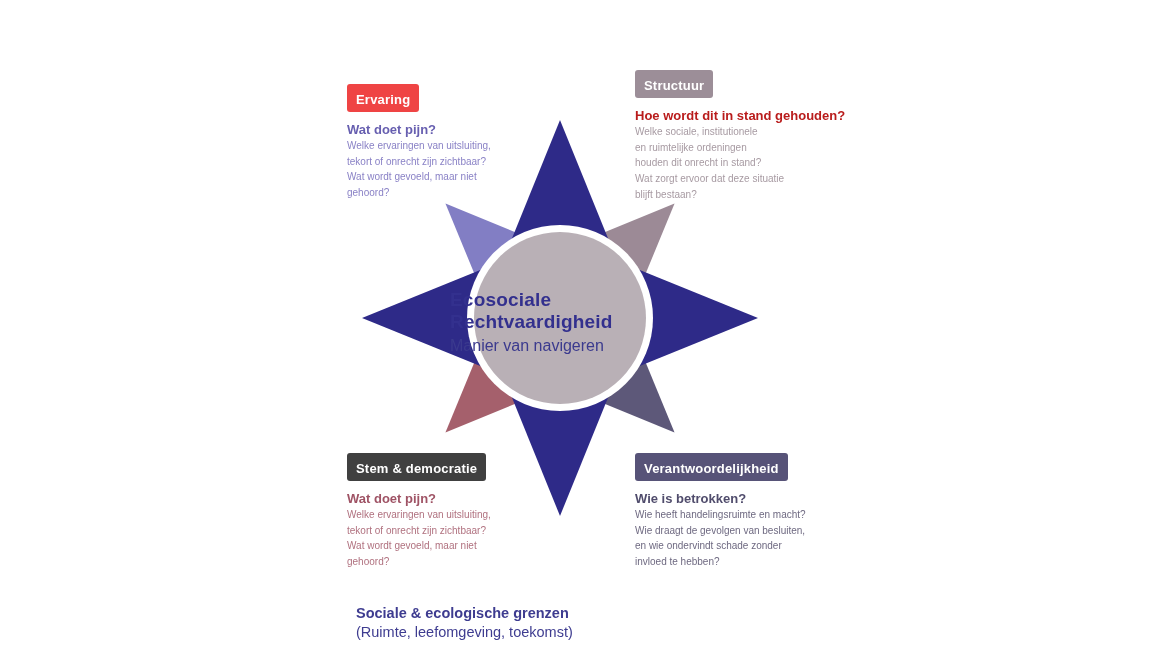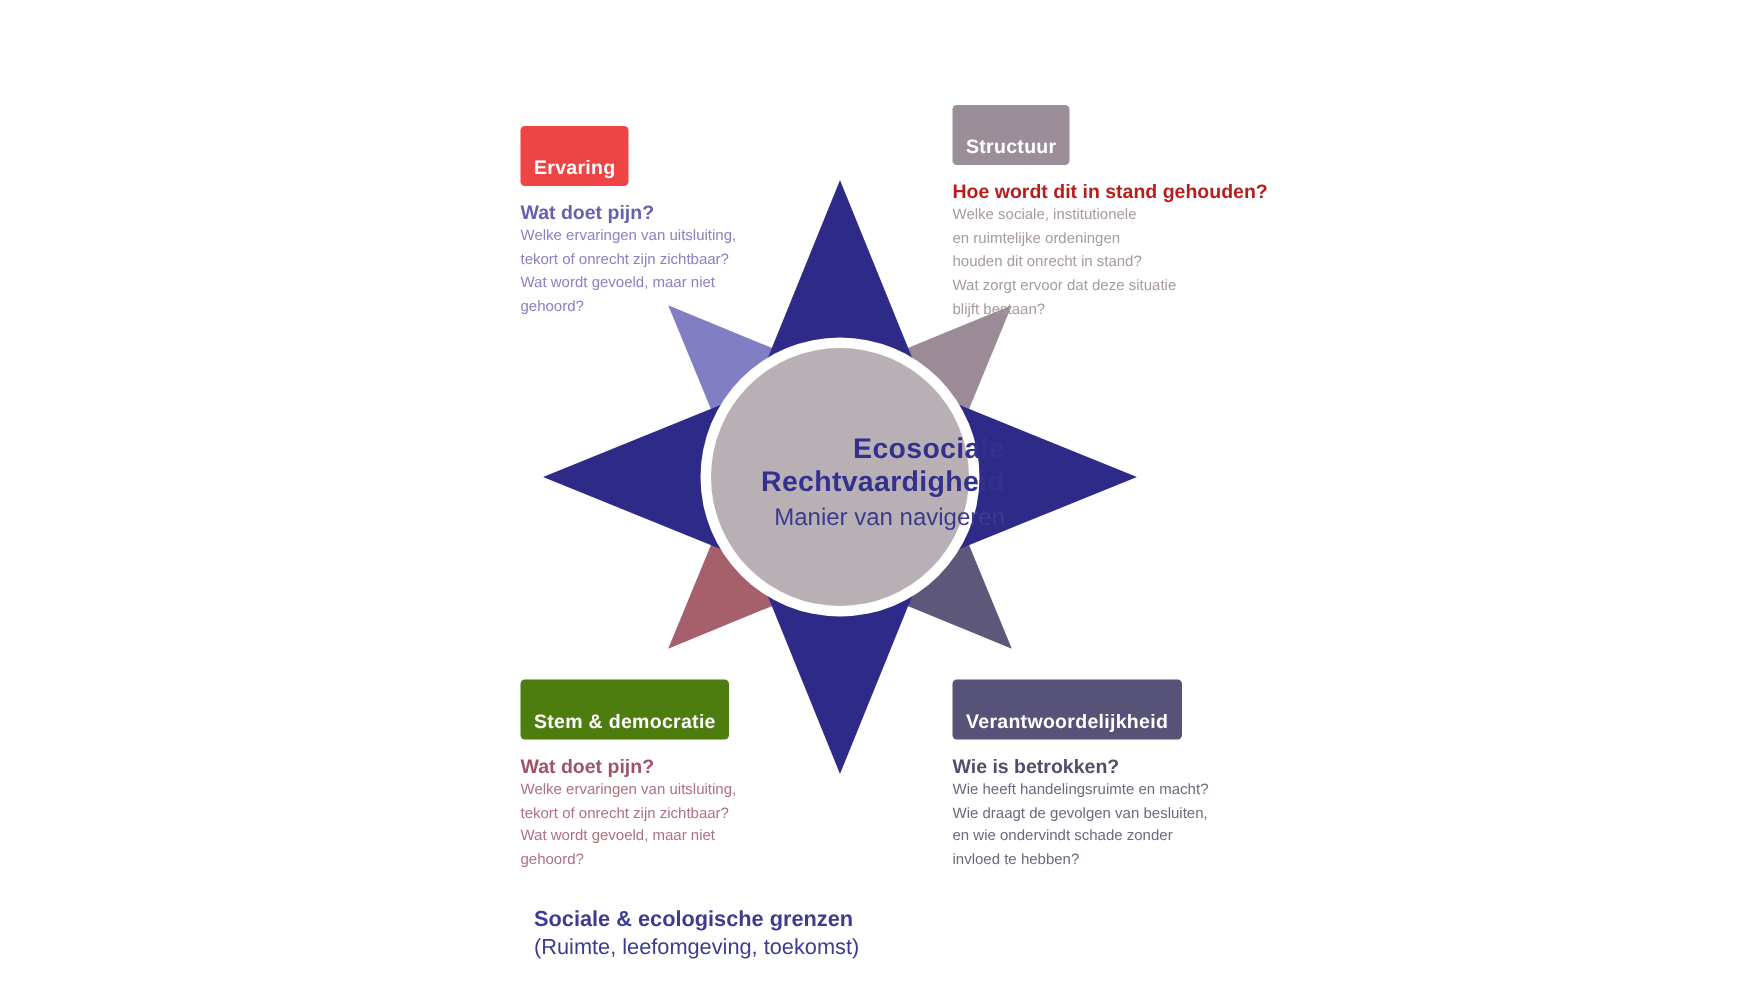--- a/index.html
+++ b/index.html
@@ -14,21 +14,21 @@
   .compass {
     position: absolute;
     left: 0; top: 0;
     width: 1175px; height: 662px;
   }
   .center-label {
     position: absolute;
     left: 450px;
     top: 289px;
     width: 220px;
-    text-align: right;
+    text-align: left;
     pointer-events: none;
   }
   .center-title {
     font-size: 19px;
     font-weight: bold;
     line-height: 22px;
     letter-spacing: 0.2px;
   }
   .center-subtitle {
     font-size: 16px;
@@ -41,21 +41,21 @@
   }
   .block.tl { left: 347px; top: 84px; }
   .block.tr { left: 635px; top: 70px; }
   .block.bl { left: 347px; top: 453px; }
   .block.br { left: 635px; top: 453px; }
   .badge {
     display: inline-block;
     color: #ffffff;
     font-size: 13px;
     font-weight: bold;
-    padding: 20px 9px 5px 9px;
+    padding: 8px 9px 5px 9px;
     border-radius: 3px;
     letter-spacing: 0.2px;
   }
   .question {
     font-size: 13px;
     font-weight: bold;
     line-height: 15.8px;
     margin: 10px 0 0 0;
   }
   .bodytext {
@@ -121,21 +121,21 @@
     <span class="badge" style="background-color: rgb(156, 142, 152);">Structuur</span>
     <p class="question" style="color: #b91c1c;">Hoe wordt dit in stand gehouden?</p>
     <p class="bodytext" style="color: rgb(167, 154, 162);">Welke sociale, institutionele
 en ruimtelijke ordeningen
 houden dit onrecht in stand?
 Wat zorgt ervoor dat deze situatie
 blijft bestaan?</p>
   </section>
 
   <section class="block bl">
-    <span class="badge" style="background-color: #4d7c0f;">Stem &amp; democratie</span>
+    <span class="badge" style="background-color: #404040;">Stem &amp; democratie</span>
     <p class="question" style="color: rgb(159, 83, 101);">Wat doet pijn?</p>
     <p class="bodytext" style="color: rgb(176, 113, 127);">Welke ervaringen van uitsluiting,
 tekort of onrecht zijn zichtbaar?
 Wat wordt gevoeld, maar niet
 gehoord?</p>
   </section>
 
   <section class="block br">
     <span class="badge" style="background-color: rgb(87, 83, 120);">Verantwoordelijkheid</span>
     <p class="question" style="color: rgb(80, 76, 108);">Wie is betrokken?</p>

